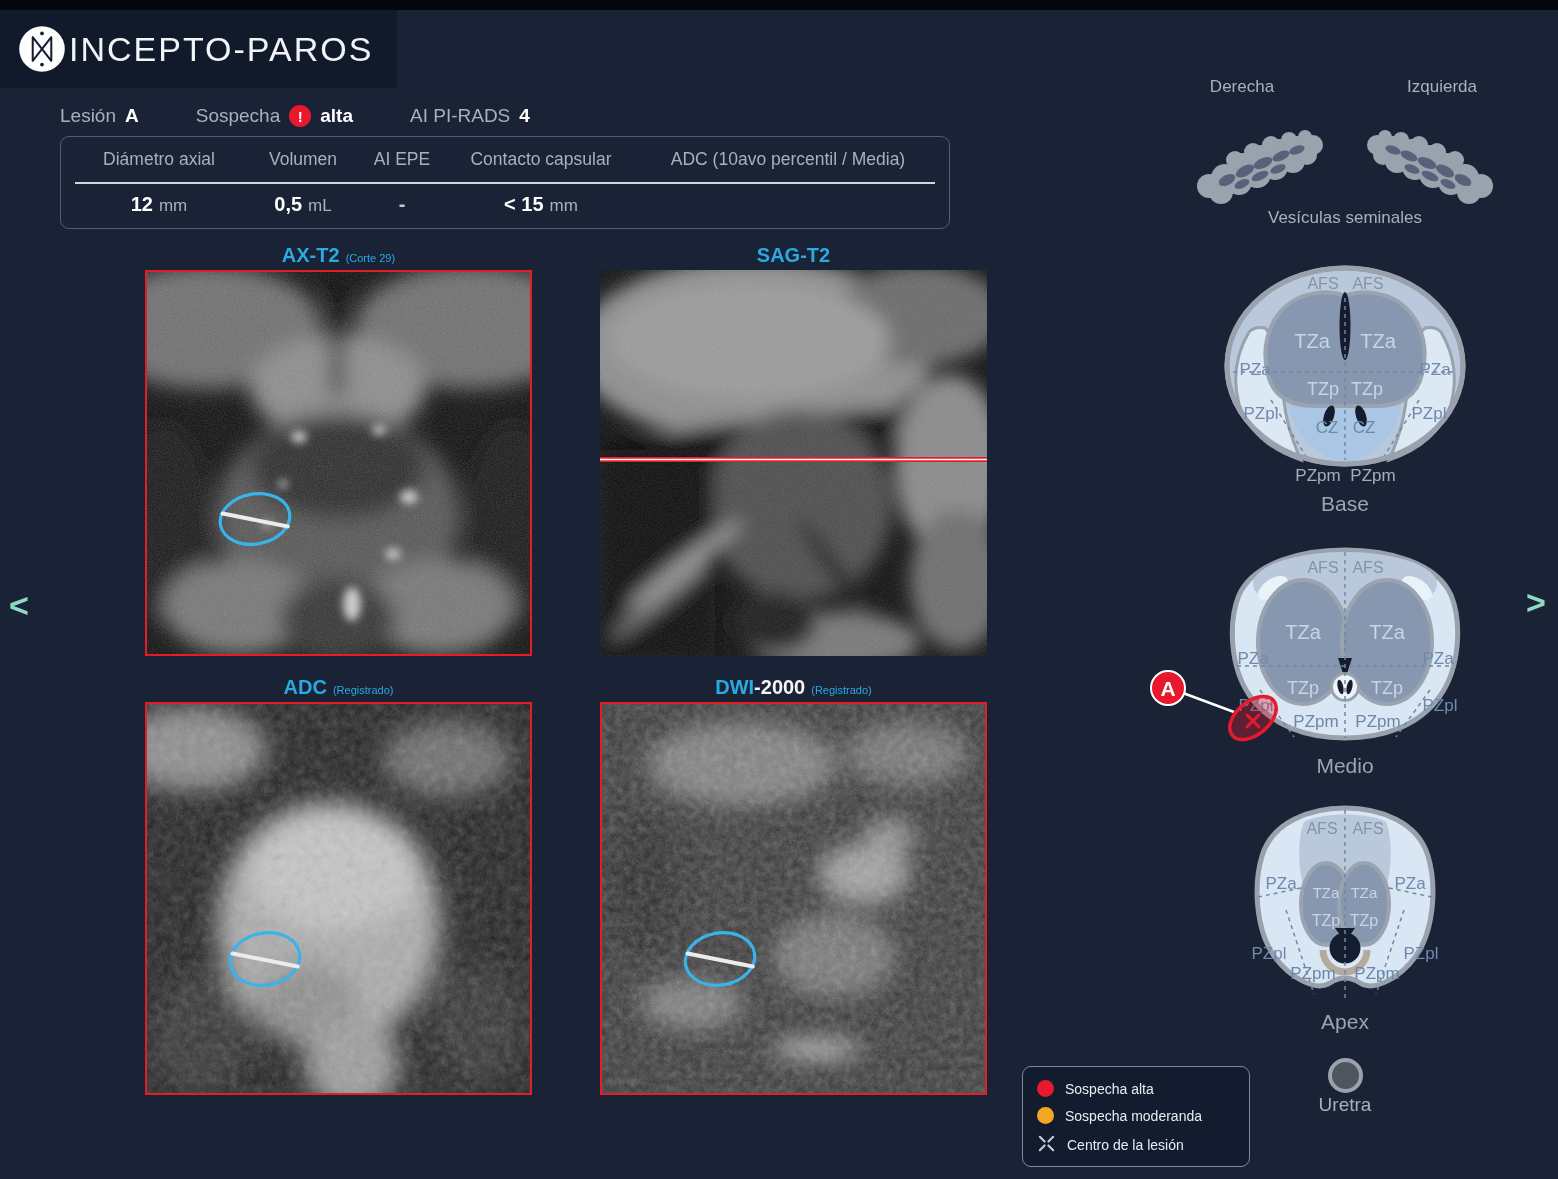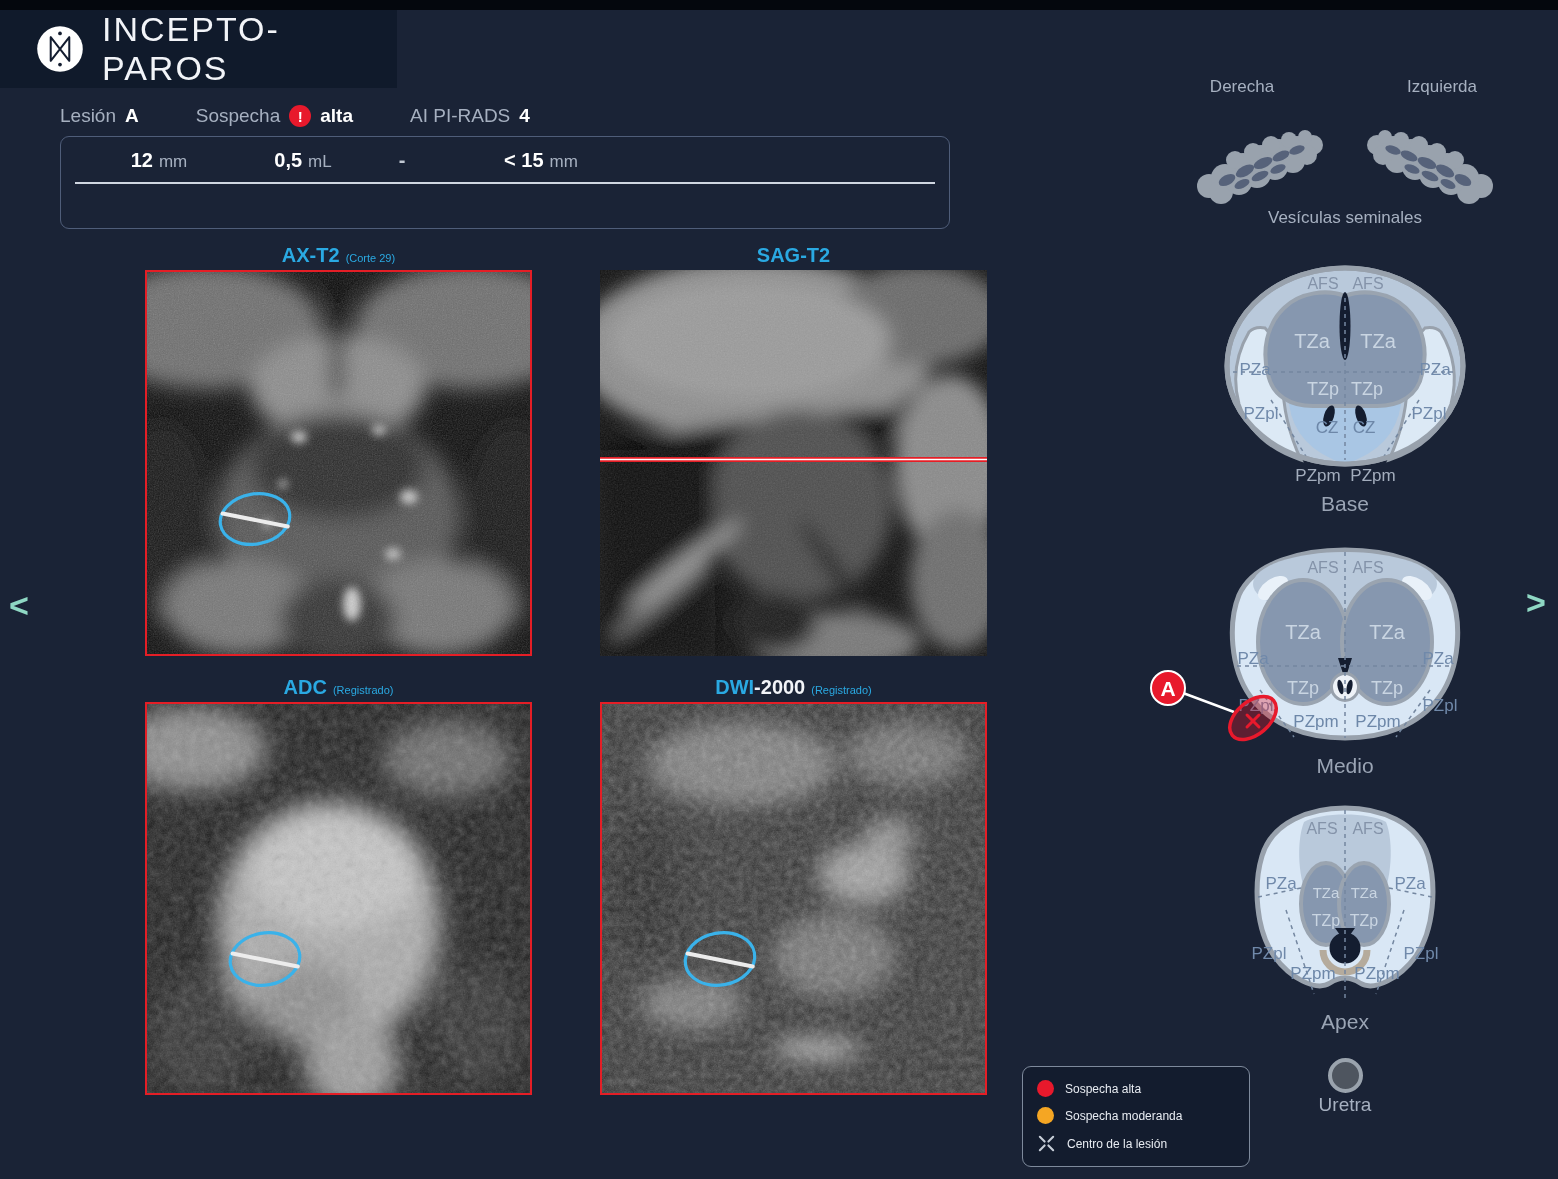--- a/index.html
+++ b/index.html
@@ -5,21 +5,21 @@
   html,body{margin:0;padding:0;}
   body{
     width:1558px;height:1179px;position:relative;overflow:hidden;
     background:#1a2336;color:#fff;
     font-family:"Liberation Sans",sans-serif;
   }
   .abs{position:absolute;text-align:right;}
   
   .topbar{position:absolute;left:0;top:0;width:1558px;height:10px;background:#04070d;}
   .logo-box{position:absolute;left:0;top:10px;width:397px;height:78px;background:#101a2b;
-    display:flex;align-items:center;gap:15px;padding-left:33px;box-sizing:border-box;}
+    display:flex;align-items:center;padding-left:15px;box-sizing:border-box;}
   .logo-box svg{width:54px;height:54px;flex:0 0 auto;}
   .brand{font-size:34px;letter-spacing:2px;color:#f2f4f8;font-weight:400;}
   
   .lesion-header{position:absolute;left:60px;top:97px;height:30px;display:flex;align-items:flex-end;gap:57px;font-size:19px;}
   .hgroup{display:flex;align-items:center;gap:9px;}
   .hlabel{color:#a6b0c0;}
   .hvalue{color:#fff;font-weight:700;}
   .alert-icon{width:22px;height:22px;border-radius:50%;background:#e8192c;display:flex;align-items:center;justify-content:center;}
   .alert-mark{color:#fff;font-weight:700;font-size:15px;line-height:1;}
   
@@ -45,21 +45,21 @@
   .navbtn{position:absolute;color:#8fd8c4;font-size:34px;font-weight:600;line-height:1;cursor:pointer;user-select:none;}
   
   .side-label{position:absolute;text-align:center;color:#a6b0c0;font-size:17px;}
   .section-label{position:absolute;text-align:center;color:#9aa4b4;font-size:21px;}
   .uretra-circle{position:absolute;left:1328px;top:1058px;width:35px;height:35px;border-radius:50%;
     border:4px solid #9aa3ad;background:#4e555f;box-sizing:border-box;}
   
   .legend{position:absolute;left:1022px;top:1066px;width:228px;box-sizing:border-box;
     border:1px solid #7e8a9c;border-radius:9px;background:#131c2e;padding:13px 14px;
     display:flex;flex-direction:column;gap:10px;}
-  .li{display:flex;align-items:center;gap:11px;font-size:12px;color:#e8ecf2;}
+  .li{display:flex;align-items:flex-end;gap:11px;font-size:14px;color:#e8ecf2;}
   .dot{width:17px;height:17px;border-radius:50%;flex:0 0 auto;}
   .li svg{width:19px;height:19px;flex:0 0 auto;}
   text{font-family:"Liberation Sans",sans-serif;}
 </style>
 </head>
 <body>
 
 <div class="topbar"></div>
 
 <div class="logo-box">
@@ -86,20 +86,27 @@
       </span>
     <span class="hvalue">alta</span>
   </div>
   <div class="hgroup">
     <span class="hlabel">AI PI-RADS</span>
     <span class="hvalue">4</span>
   </div>
 </div>
 
 <div class="metrics">
+  <div class="mt-row mt-head">
+    <div class="mt-cell">Diámetro axial</div>
+    <div class="mt-cell">Volumen</div>
+    <div class="mt-cell">AI EPE</div>
+    <div class="mt-cell">Contacto capsular</div>
+    <div class="mt-cell">ADC (10avo percentil / Media)</div>
+  </div>
   <div class="mt-sep"></div>
   <div class="mt-row mt-vals">
     <div class="mt-cell"><span class="v">12</span><span class="u">mm</span></div>
     <div class="mt-cell"><span class="v">0,5</span><span class="u">mL</span></div>
     <div class="mt-cell"><span class="dash">-</span></div>
     <div class="mt-cell"><span class="v">&lt; 15</span><span class="u">mm</span></div>
   </div>
 </div>
 
 <div class="vtitle" style="left:145px;top:244px;">

